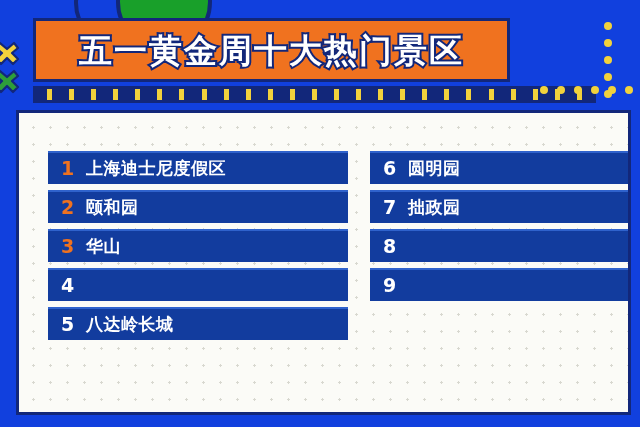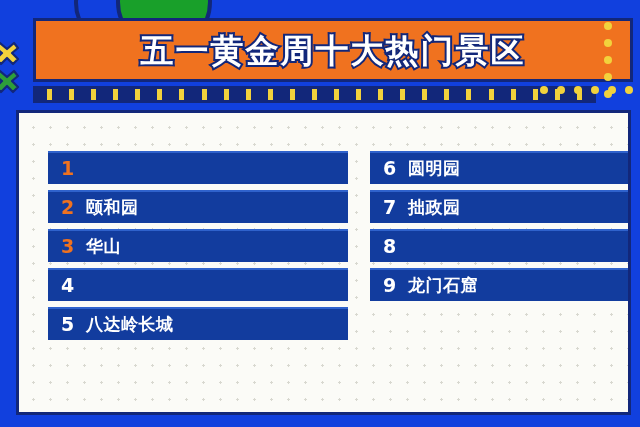--- a/index.html
+++ b/index.html
@@ -22,21 +22,21 @@
   }
 
   
   .cross{position:absolute;left:-6px;width:26px;height:26px;}
   .cross svg{display:block;width:100%;height:100%;}
   .cross-yellow{top:40px;}
   .cross-green{top:68px;}
 
   
   .banner{
-    position:absolute;left:33px;top:18px;width:600px;height:64px;
+    position:absolute;left:33px;top:18px;width:477px;height:64px;
     background:#F0721F;border:3px solid #12277A;box-sizing:border-box;
   }
   .banner-title{
     position:absolute;left:0;right:0;top:50%;transform:translateY(-50%);
     text-align:center;font-size:33px;font-weight:bold;color:#ffffff;
     letter-spacing:2px;line-height:1;
     -webkit-text-stroke:4px #12277A;paint-order:stroke fill;
   }
 
   
@@ -143,20 +143,21 @@
       <div class="ydot"></div>
       <div class="ydot"></div>
       <div class="ydot"></div>
     </div>
 
   <div class="card">
     <div class="lists">
       <div class="col col-left" id="col-left">
           <div class="row">
             <span class="rank hot">1</span>
+            <span class="name">上海迪士尼度假区</span>
           </div>
           <div class="row">
             <span class="rank hot">2</span>
             <span class="name">颐和园</span>
           </div>
           <div class="row">
             <span class="rank hot">3</span>
             <span class="name">华山</span>
           </div>
           <div class="row">
@@ -174,20 +175,19 @@
           </div>
           <div class="row">
             <span class="rank">7</span>
             <span class="name">拙政园</span>
           </div>
           <div class="row">
             <span class="rank">8</span>
           </div>
           <div class="row">
             <span class="rank">9</span>
-            <span class="name">龙门石窟</span>
           </div>
         </div>
     </div>
 
   </div>
 
 </div>
 
 </body></html>

